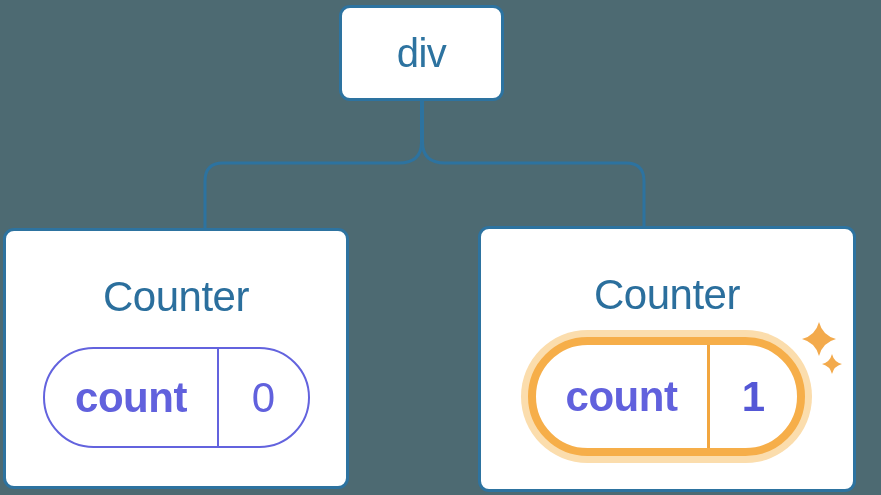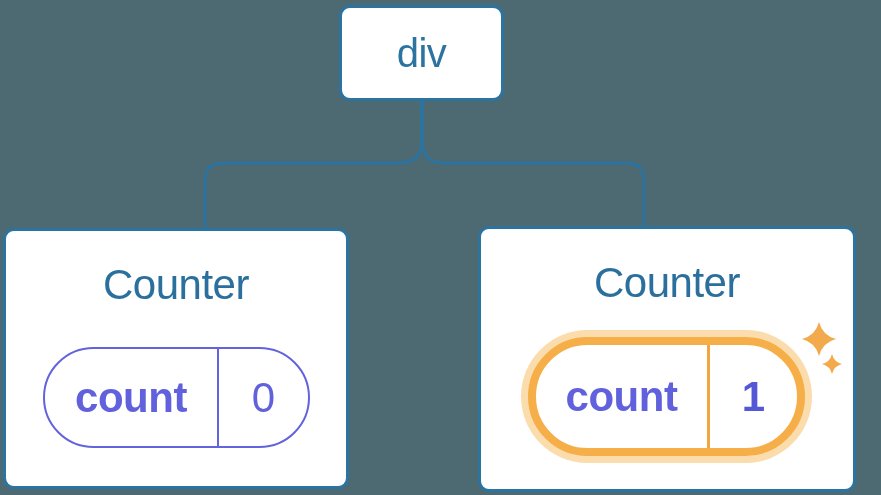--- a/index.html
+++ b/index.html
@@ -16,21 +16,21 @@
     display:flex;align-items:center;justify-content:center;
   }
   .node-root .label{font-size:40px;color:#2d73a0;letter-spacing:-0.5px;}
   .card{
     position:absolute;box-sizing:border-box;background:#ffffff;
     border:3px solid #2d73a0;border-radius:11px;
   }
   .card.left{left:3px;top:228px;width:346px;height:261px;}
   .card.right{left:478px;top:226px;width:378px;height:266px;}
   .card-title{
-    position:absolute;left:0;right:0;top:30px;text-align:center;
+    position:absolute;left:0;right:0;top:42px;text-align:center;
     font-size:42px;color:#2b6f9d;letter-spacing:-0.5px;
   }
   .pill{
     position:absolute;display:flex;box-sizing:border-box;background:#ffffff;
     border-radius:999px;overflow:hidden;
   }
   .pill.normal{
     left:37px;top:116px;width:267px;height:101px;
     border:2px solid #6363de;
   }

